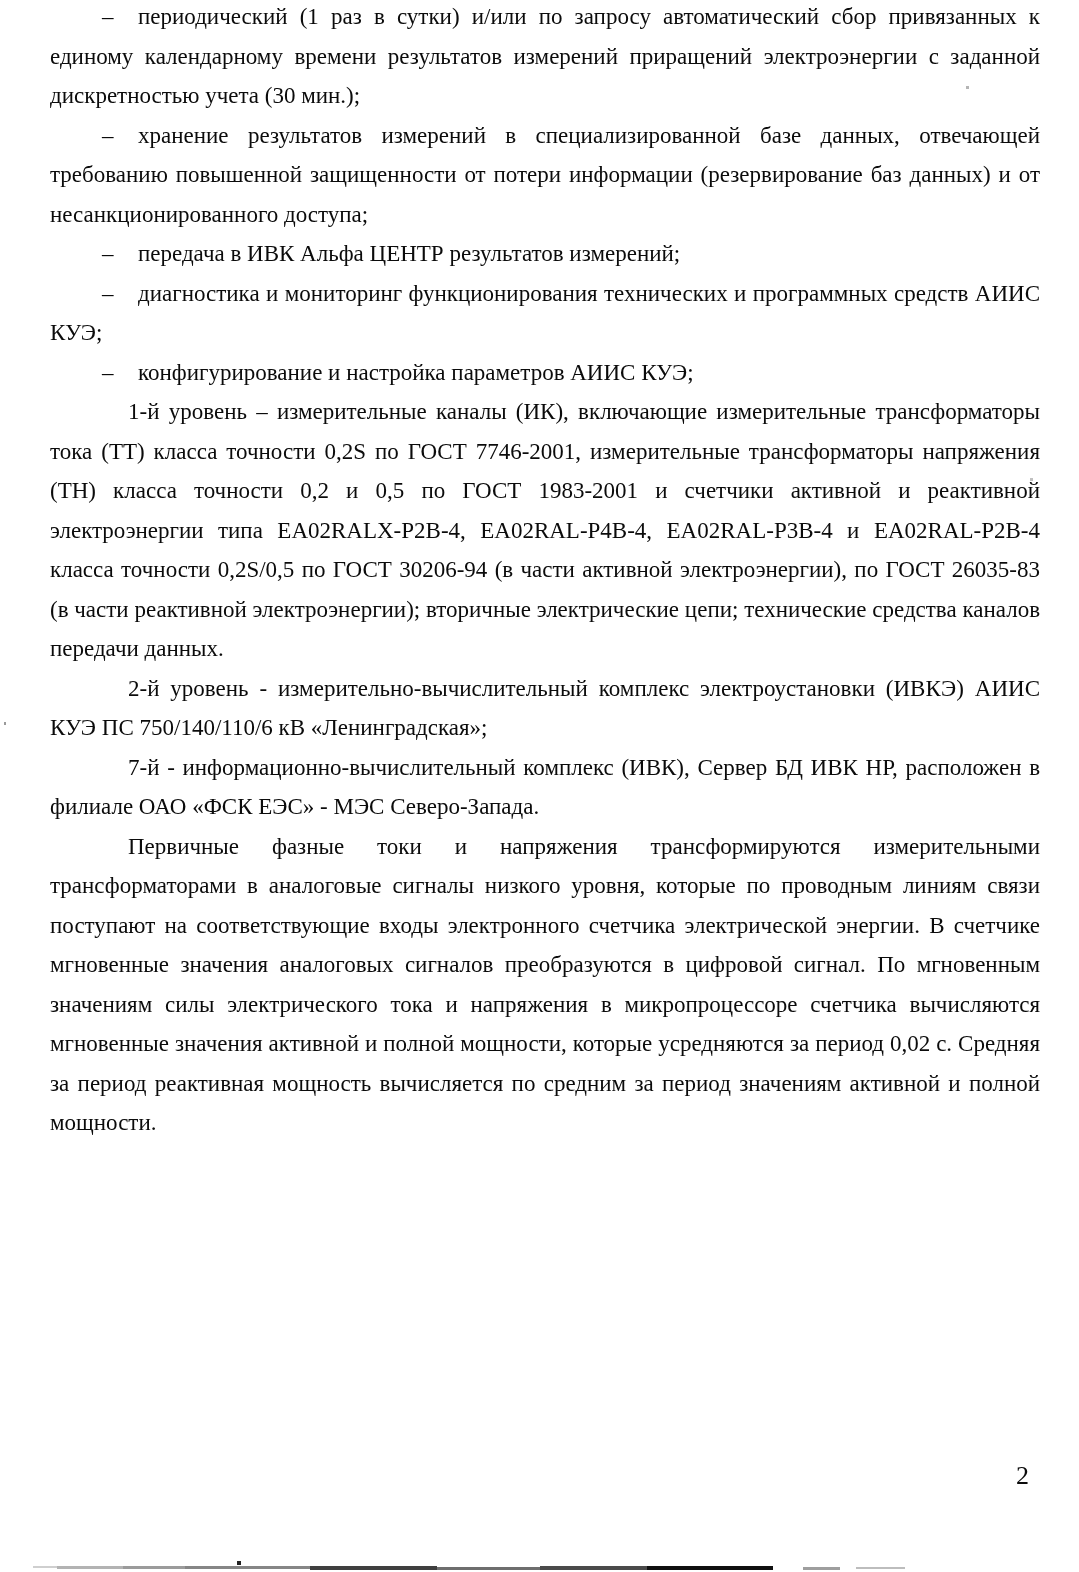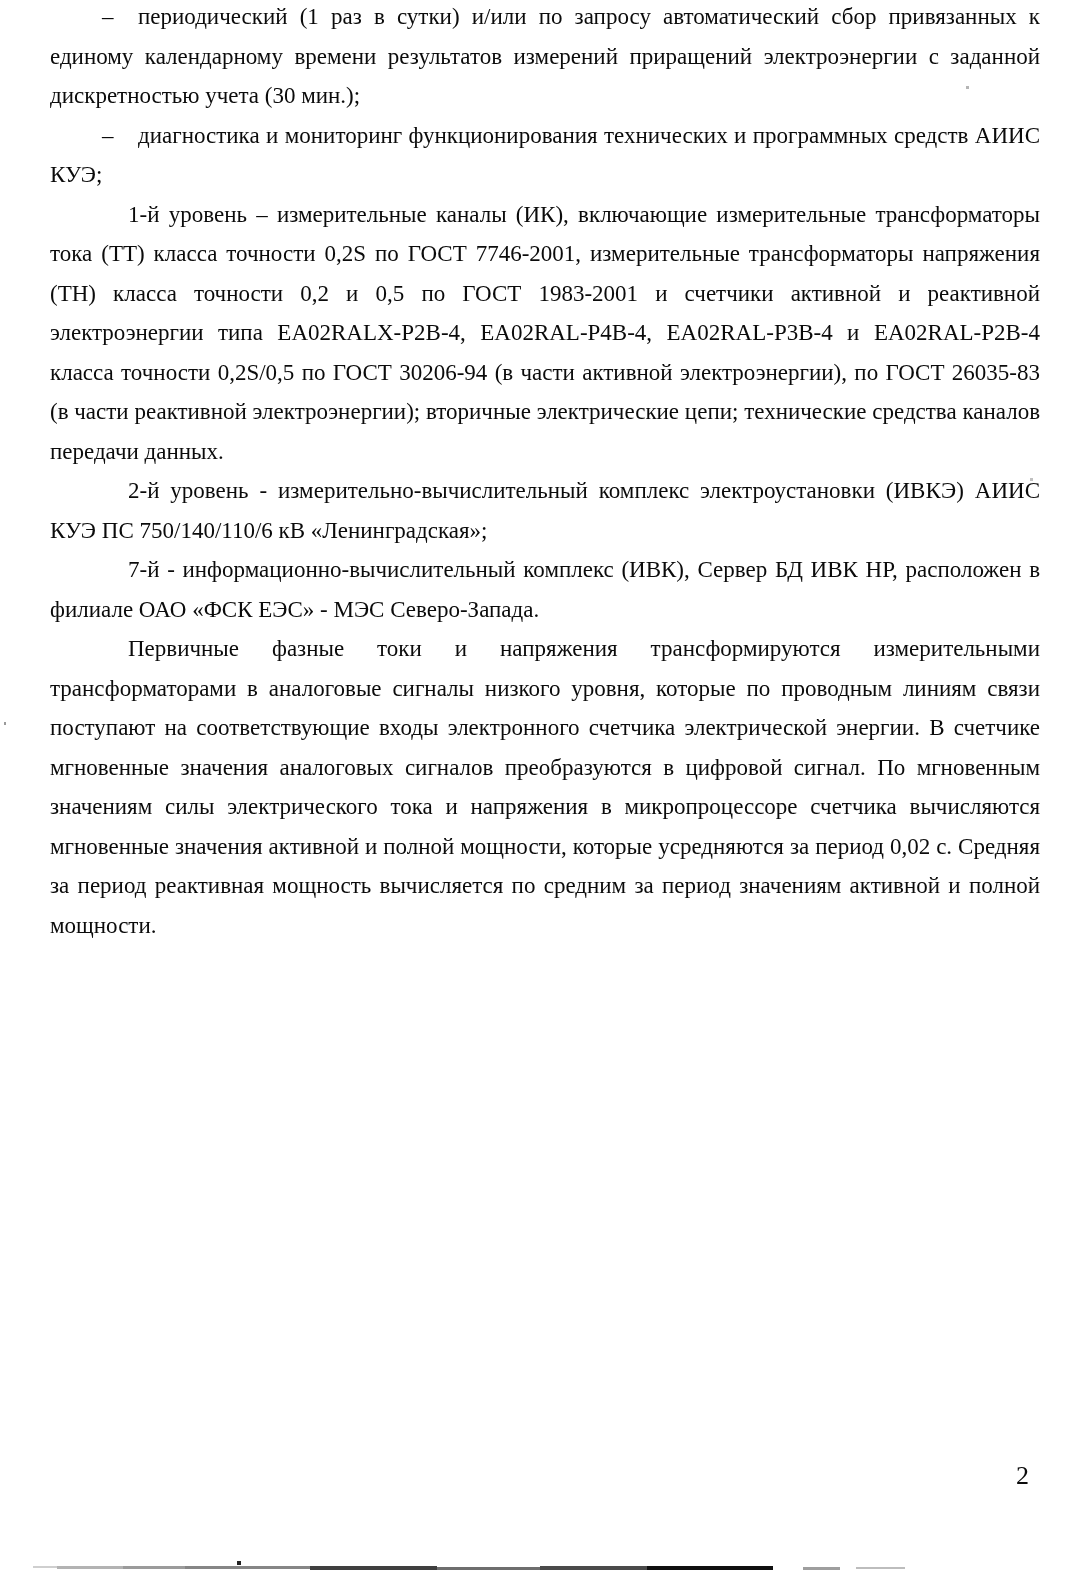--- a/index.html
+++ b/index.html
@@ -64,21 +64,24 @@
   .speck-2 { left: 966px;  top: 86px;   width: 3px; height: 3px; background: #b5b5b5; }
   .speck-3 { left: 1030px; top: 478px;  width: 3px; height: 3px; background: #c0c0c0; }
   .speck-4 { left: 4px;    top: 722px;  width: 2px; height: 3px; background: #9a9a9a; }
 </style>
 </head>
 <body>
 
 <div class="page">
   <div class="doc-body">
       <p class="para li"><span class="marker">–</span><span class="ptext">периодический (1 раз в сутки) и/или по запросу автоматический сбор привязанных к единому календарному времени результатов измерений приращений электроэнергии с заданной дискретностью учета (30 мин.);</span></p>
+      <p class="para li"><span class="marker">–</span><span class="ptext">хранение результатов измерений в специализированной базе данных, отвечающей требованию повышенной защищенности от потери информации (резервирование баз данных) и от несанкционированного доступа;</span></p>
+      <p class="para li"><span class="marker">–</span><span class="ptext">передача в ИВК Альфа ЦЕНТР результатов измерений;</span></p>
       <p class="para li"><span class="marker">–</span><span class="ptext">диагностика и мониторинг функционирования технических и программных средств АИИС КУЭ;</span></p>
+      <p class="para li"><span class="marker">–</span><span class="ptext">конфигурирование и настройка параметров АИИС КУЭ;</span></p>
       <p class="para ind"><span class="ptext">1-й уровень – измерительные каналы (ИК), включающие измерительные трансформаторы тока (ТТ) класса точности 0,2S по ГОСТ 7746-2001, измерительные трансформаторы напряжения (ТН) класса точности 0,2 и 0,5 по ГОСТ 1983-2001 и счетчики активной и реактивной электроэнергии типа EA02RALX-P2B-4, EA02RAL-P4B-4, EA02RAL-P3B-4 и EA02RAL-P2B-4 класса точности 0,2S/0,5 по ГОСТ 30206-94 (в части активной электроэнергии), по ГОСТ 26035-83 (в части реактивной электроэнергии); вторичные электрические цепи; технические средства каналов передачи данных.</span></p>
       <p class="para ind"><span class="ptext">2-й уровень - измерительно-вычислительный комплекс электроустановки (ИВКЭ) АИИС КУЭ ПС 750/140/110/6  кВ «Ленинградская»;</span></p>
       <p class="para ind"><span class="ptext">7-й - информационно-вычислительный комплекс (ИВК), Сервер БД ИВК НР, расположен в филиале ОАО «ФСК ЕЭС» - МЭС Северо-Запада.</span></p>
       <p class="para ind"><span class="ptext">Первичные фазные токи и напряжения трансформируются измерительными трансформаторами в аналоговые сигналы низкого уровня, которые по проводным линиям связи поступают на соответствующие входы электронного счетчика электрической энергии. В счетчике мгновенные значения аналоговых сигналов преобразуются в цифровой сигнал. По мгновенным значениям силы электрического тока и напряжения в микропроцессоре счетчика вычисляются мгновенные значения активной и полной мощности, которые усредняются за период 0,02 с. Средняя за период реактивная мощность вычисляется по средним за период значениям активной и полной мощности.</span></p>
     </div>
 
   <div class="page-number">2</div>
 
   <div>
     <div class="seg seg-a"></div>

